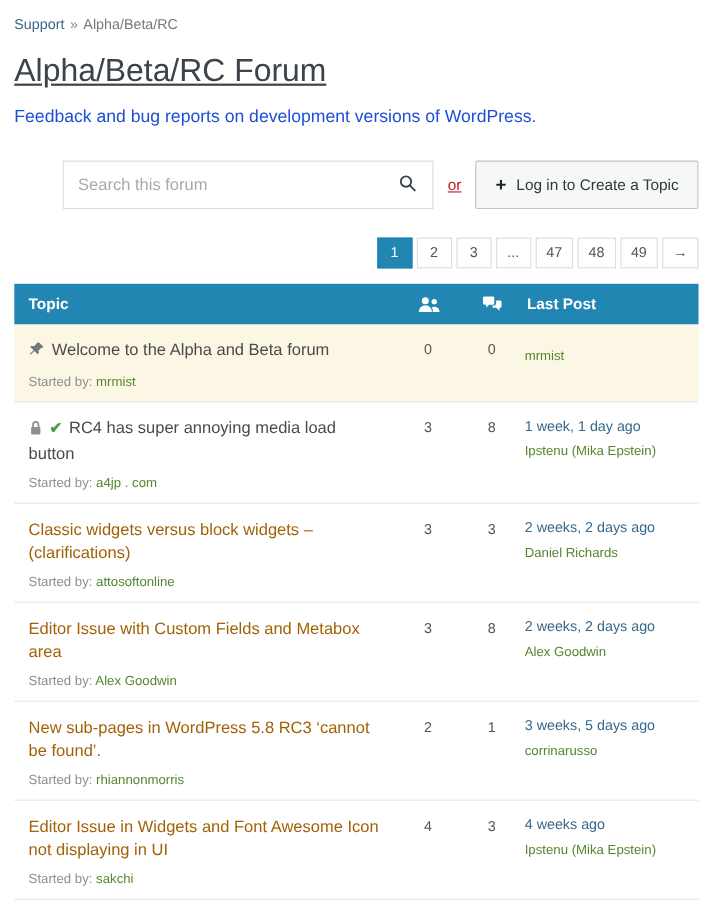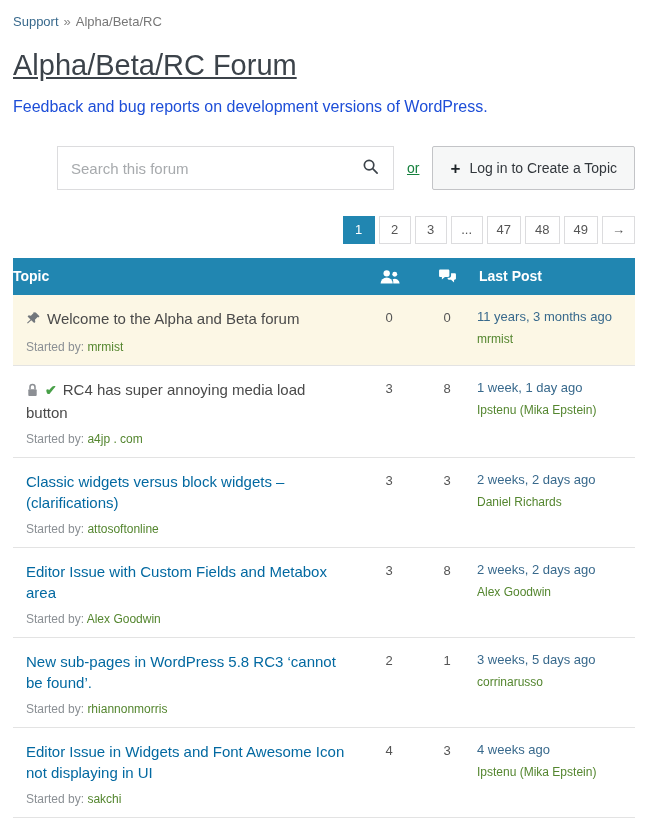--- a/index.html
+++ b/index.html
@@ -20,49 +20,49 @@
 
   
   .search-row{margin-left:44px;display:flex;align-items:center;margin-bottom:26px;}
   .search-box{position:relative;width:340px;height:44px;border:1px solid #dcdcde;box-sizing:border-box;background:#fff;}
   .search-box input{
     border:0;outline:0;width:calc(100% - 46px);height:100%;padding:0 0 0 13px;
     font-size:15px;color:#333;font-family:"Liberation Sans",sans-serif;background:transparent;
   }
   .search-box input::placeholder{color:#a7aaad;}
   .search-btn{position:absolute;right:3px;top:3px;width:38px;height:36px;border:0;background:transparent;cursor:pointer;display:flex;align-items:center;justify-content:center;}
-  .or{margin:0 13px;font-size:14px;color:#15803d;text-decoration:underline;}
+  .or{margin:0 13px;font-size:14px;color:#b91c1c;text-decoration:underline;}
   .login-btn{
     display:flex;align-items:center;gap:9px;height:44px;padding:0 17px;box-sizing:border-box;
     background:#f6f7f7;border:1px solid #c3c4c7;border-radius:2px;
     font-size:14px;color:#32373c;text-decoration:none;white-space:nowrap;
   }
   .login-btn .plus{font-weight:700;font-size:17px;color:#1d2327;line-height:1;}
 
   
   .pagination{display:flex;justify-content:flex-end;gap:4px;margin-bottom:14px;}
   .pg{
     min-width:12px;text-align:center;padding:5px 9px;border:1px solid #dcdcde;
     font-size:13px;color:#555;text-decoration:none;background:#fff;line-height:1.2;
   }
   .pg.current{background:#2186b1;border-color:#2186b1;color:#fff;}
 
   
   .topics-table{width:100%;}
   .thead,.row{display:grid;grid-template-columns:1fr 56px 60px 158px;}
   .thead{background:#2186b1;color:#fff;align-items:center;height:37px;font-size:14px;font-weight:700;}
-  .th-topic{}
+  .th-topic{padding-left:13px;}
   .th-icon{justify-self:center;display:flex;align-items:center;}
   .th-last{padding-left:2px;font-weight:700;}
 
   .row{border-bottom:1px solid #e3e3e3;padding:13px 0 11px;background:#fff;}
   .row.sticky{background:#fcf7e5;}
   .cell-topic{padding-left:13px;padding-right:10px;}
   .title-line{font-size:15px;line-height:1.4;color:#38698c;}
-  .topic-link{color:#0369a1;text-decoration:none;}
+  .topic-link{color:#a16207;text-decoration:none;}
   .topic-link.visited{color:#4a4a4a;}
   .meta{margin-top:9px;font-size:12px;color:#8a8f94;}
   .meta a{color:#54862f;text-decoration:none;}
   .cell-num{text-align:center;font-size:13px;color:#555;padding-top:2px;}
   .cell-last{font-size:13px;padding-right:8px;padding-top:1px;}
   .freshness{display:block;color:#38698c;text-decoration:none;line-height:1.3;}
   .last-author{display:block;margin-top:7px;font-size:12px;color:#54862f;text-decoration:none;}
 
   .t-icon{display:inline-block;vertical-align:-2px;margin-right:6px;}
   .check{color:#48a048;font-size:14px;font-weight:700;margin-right:6px;}
@@ -139,21 +139,20 @@
           </span><a href="#" class="topic-link visited">Welcome to the Alpha and Beta forum</a>
         </div>
         <div class="meta">
           <span>Started by:</span>
           <a href="#">mrmist</a>
         </div>
       </div>
       <div class="cell-num">0</div>
       <div class="cell-num">0</div>
       <div class="cell-last">
-        <a href="#" class="freshness">11 years, 3 months ago</a>
         <a href="#" class="last-author">mrmist</a>
       </div>
     </div>
 
     <div class="row">
       <div class="cell-topic">
         <div class="title-line">
           <span class="t-icon">
             <svg width="13" height="14" viewBox="0 0 16 18">
                 <path d="M8 1 a4.2 4.2 0 0 1 4.2 4.2 V8 H10.2 V5.2 a2.2 2.2 0 0 0 -4.4 0 V8 H3.8 V5.2 A4.2 4.2 0 0 1 8 1 z" fill="#8c8f94"></path>

